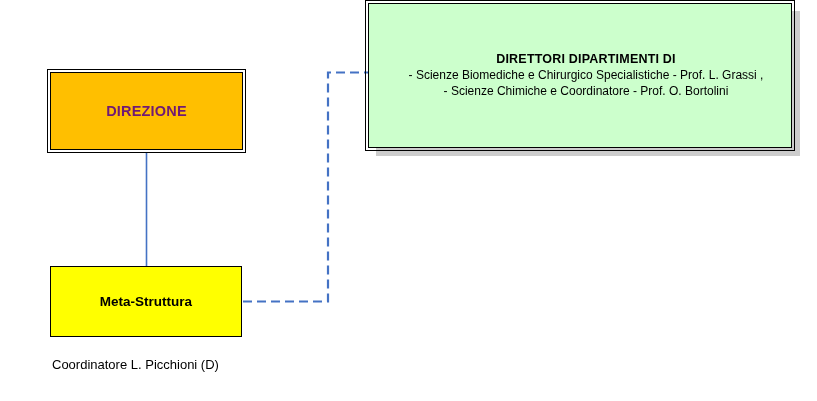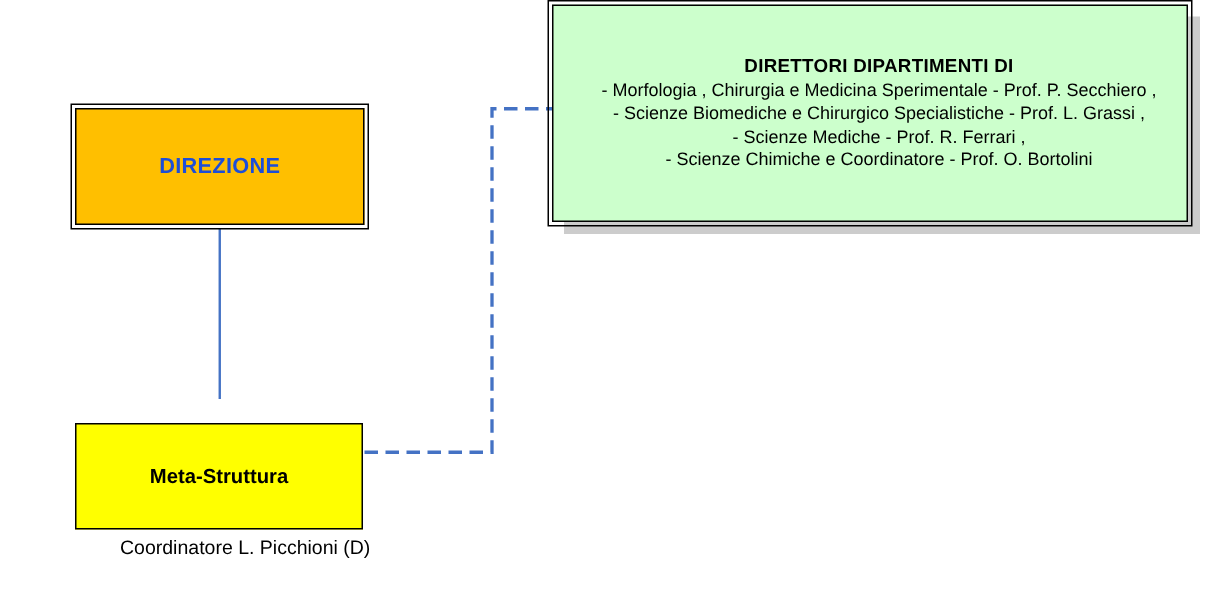--- a/index.html
+++ b/index.html
@@ -47,30 +47,30 @@
     outline-offset: 2px;
     box-sizing: border-box;
     display: flex;
     align-items: center;
     justify-content: center;
   }
   .box-direzione .lines {
     text-align: center;
     font-size: 14.5px;
     font-weight: bold;
-    color: #1d4ed8;
+    color: #701a75;
     line-height: 19px;
     letter-spacing: 0.2px;
   }
 
   
   .box-meta {
     position: absolute;
     left: 50px;
-    top: 282px;
+    top: 266px;
     width: 192px;
     height: 71px;
     background: #FFFF00;
     border: 1.5px solid #000000;
     box-sizing: border-box;
     display: flex;
     align-items: center;
     justify-content: center;
   }
   .box-meta .lines {
@@ -84,21 +84,20 @@
   
   .caption-coordinatore {
     position: absolute;
     left: 52px;
     top: 357px;
     width: 240px;
     font-size: 13px;
     color: #000000;
     text-align: left;
     white-space: nowrap;
-    margin-left: 28px;
   }
 
   
   .box-direttori-shadow {
     position: absolute;
     left: 376px;
     top: 11px;
     width: 424px;
     height: 145px;
     background: #CCCCCC;
@@ -159,20 +158,18 @@
       <div>Meta-Struttura</div>
     </div>
   </div>
 
   <div class="caption-coordinatore">Coordinatore L. Picchioni (D)</div>
 
   <div class="box-direttori-shadow"></div>
   <div class="box-direttori">
     <div class="direttori-inner">
       <div class="direttori-title">DIRETTORI DIPARTIMENTI DI</div>
-      <div class="direttori-line">-  Morfologia , Chirurgia e Medicina Sperimentale  -  Prof. P. Secchiero ,</div>
       <div class="direttori-line">- Scienze Biomediche e Chirurgico Specialistiche  -  Prof. L. Grassi ,</div>
-      <div class="direttori-line">- Scienze Mediche - Prof. R. Ferrari ,</div>
       <div class="direttori-line">- Scienze Chimiche e Coordinatore - Prof. O. Bortolini</div>
     </div>
   </div>
 
 </div>
 
 </body></html>

